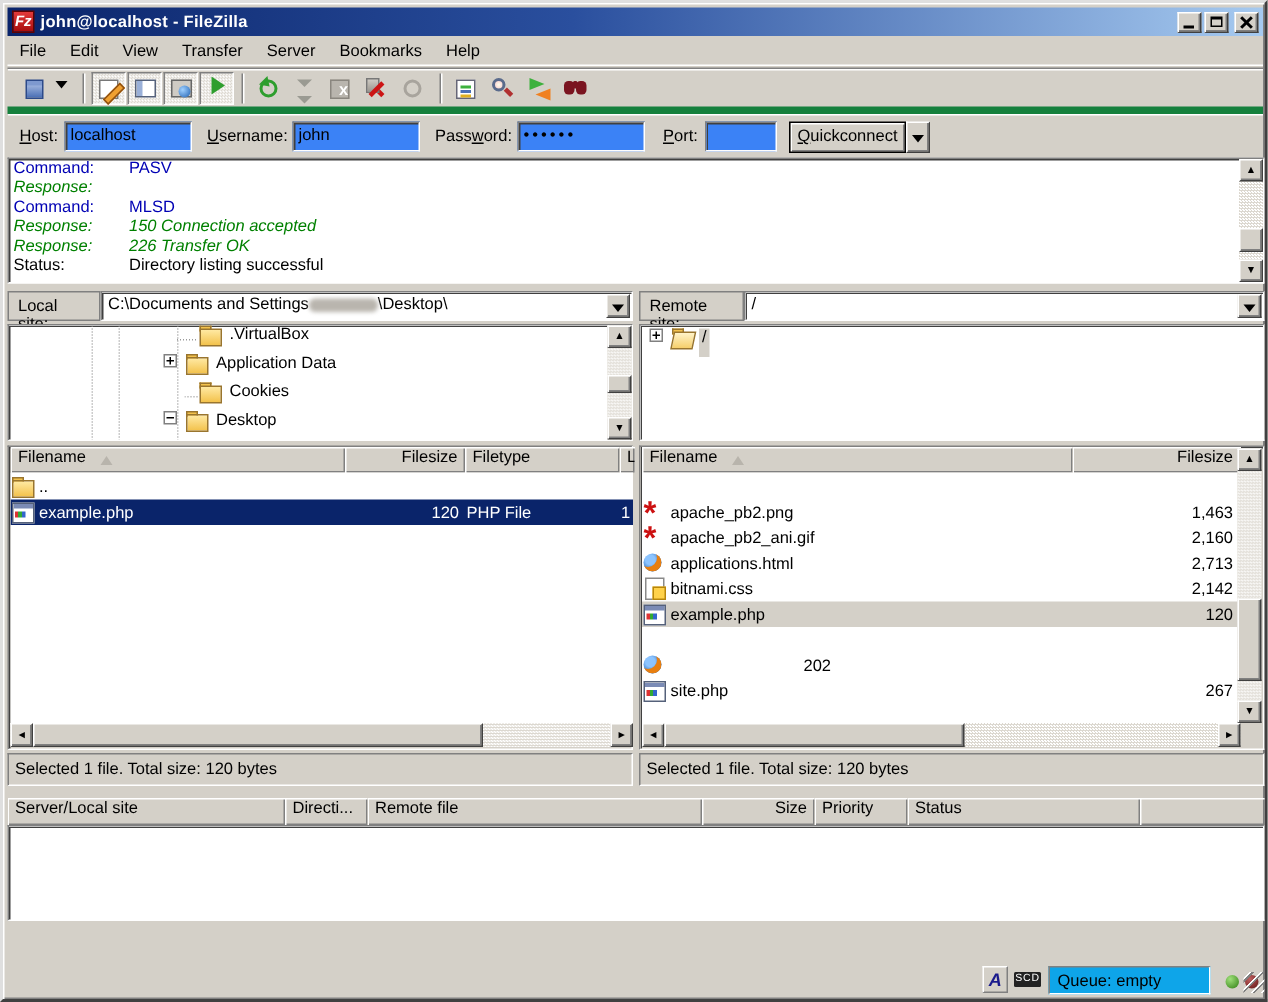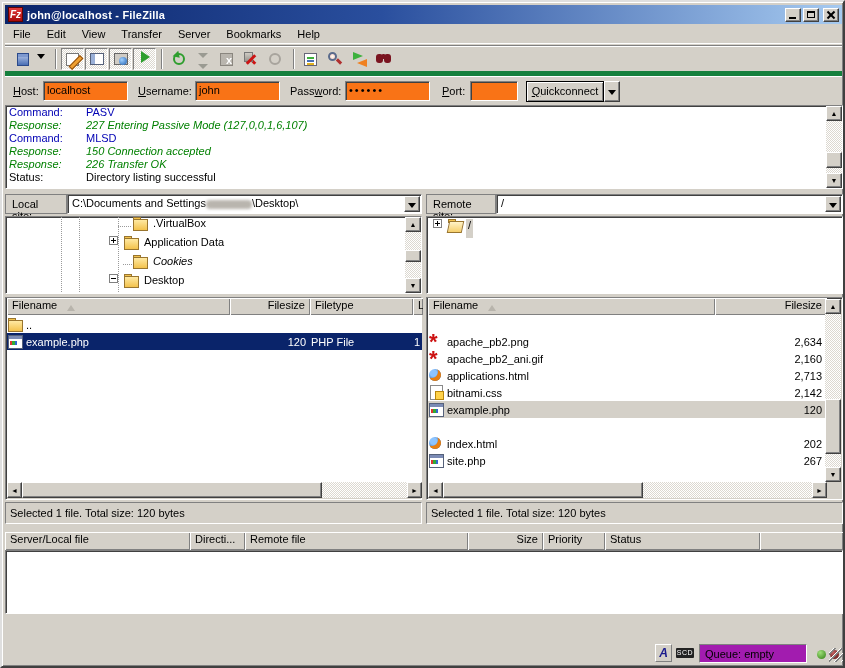--- a/index.html
+++ b/index.html
@@ -4,21 +4,21 @@
 <style>
   * { margin:0; padding:0; box-sizing:border-box; }
   html,body { width:845px; height:668px; background:#808080; }
   body { font-family:"Liberation Sans", sans-serif; font-size:11px; color:#000; }
 
   .win { position:relative; width:845px; height:668px; background:#d4d0c8;
          border:2px solid; border-color:#dfdfdf #404040 #404040 #dfdfdf;
          box-shadow:inset 1px 1px 0 #fff, inset -1px -1px 0 #808080; overflow:hidden; }
   .sunken2 { border:1px solid; border-color:#808080 #fff #fff #808080;
              box-shadow:inset 1px 1px 0 #404040; }
-  .field { background:#f97316; border:1px solid; border-color:#808080 #fff #fff #808080;
+  .field { background:#3b82f6; border:1px solid; border-color:#808080 #fff #fff #808080;
            box-shadow:inset 1px 1px 0 #404040; padding:2px 3px; }
   .checker { background-color:#e9e6e0;
              background-image:conic-gradient(#ffffff 25%, #dcd8d0 0 50%, #ffffff 0 75%, #dcd8d0 0);
              background-size:2px 2px; }
 
   
   .titlebar { position:absolute; left:3px; top:3px; width:837px; height:19px;
               background:linear-gradient(90deg,#0a246a 0%, #2a4f9e 45%, #a6caf0 100%);
               display:flex; align-items:center; padding:0 3px; }
   .app-icon { width:15px; height:15px; background:linear-gradient(#e23b3b,#a80b0b);
@@ -208,21 +208,21 @@
   .tab.active { background:#fff; font-weight:bold; height:22px; border-color:#404040;
                 box-shadow:inset 1px 0 0 #fff; z-index:2; }
 
   
   .statusbar { position:absolute; left:3px; top:640px; width:838px; height:24px; }
   .sb-cellicon { position:absolute; top:2px; width:17px; height:18px; background:#d4d0c8;
                  border:1px solid; border-color:#fff #808080 #808080 #fff; text-align:center; }
   .type-a { font-weight:bold; font-style:italic; color:#1a1a8c; font-size:12px; line-height:16px; }
   .badge { position:absolute; top:6px; width:18px; height:10px; background:#222; color:#fff;
            font-size:7px; line-height:10px; text-align:center; border-radius:1px; letter-spacing:.5px; }
-  .queue-field { position:absolute; top:2px; height:19px; background:#a21caf; padding:3px 5px;
+  .queue-field { position:absolute; top:2px; height:19px; background:#0ea5e9; padding:3px 5px;
                  border:1px solid; border-color:#808080 #fff #fff #808080; }
   .led { position:absolute; top:8px; width:9px; height:9px; border-radius:50%; }
   .led.green { background:radial-gradient(circle at 35% 30%, #9fe07a, #2f7d12); }
   .led.red   { background:radial-gradient(circle at 35% 30%, #c06060, #5d1414); }
   .grip { position:absolute; right:0; top:6px; width:14px; height:14px;
           background:repeating-linear-gradient(135deg, transparent 0 3px, #fff 3px 4px, #808080 4px 5px); }
 </style>
 </head>
 <body>
 
@@ -333,21 +333,20 @@
     <div class="qc-drop" style="left:599px"></div>
   </div>
 
   <div class="log sunken2">
     <div class="log-line" data-kind="command">
         <span class="llabel">Command:</span>
         <span class="ltext">PASV</span>
       </div>
     <div class="log-line" data-kind="response">
         <span class="llabel">Response:</span>
-        <span class="ltext">227 Entering Passive Mode (127,0,0,1,6,107)</span>
       </div>
     <div class="log-line" data-kind="command">
         <span class="llabel">Command:</span>
         <span class="ltext">MLSD</span>
       </div>
     <div class="log-line" data-kind="response">
         <span class="llabel">Response:</span>
         <span class="ltext">150 Connection accepted</span>
       </div>
     <div class="log-line" data-kind="response">
@@ -386,21 +385,21 @@
     <div class="hstub" style="left:117px; top:47px; width:9px"></div>
     <div class="tree-row" style="left:126px; top:0px;">
       <span class="ficon" data-icon="folder"></span>
       <span class="tree-label">.VirtualBox</span>
     </div>
     <div class="tree-row" style="left:103px; top:19px;">
       <span class="expander plus"></span>
       <span class="ficon" data-icon="folder"></span>
       <span class="tree-label">Application Data</span>
     </div>
-    <div class="tree-row" style="left:126px; top:38px;font-style:italic;">
+    <div class="tree-row" style="left:126px; top:38px;">
       <span class="ficon" data-icon="folder"></span>
       <span class="tree-label">Cookies</span>
     </div>
     <div class="tree-row" style="left:103px; top:57px;">
       <span class="expander minus"></span>
       <span class="ficon" data-icon="folder"></span>
       <span class="tree-label">Desktop</span>
     </div>
   </div>
 
@@ -444,21 +443,21 @@
     </div>
   </div>
 
   <div style="position:absolute; left:424px; top:295px; width:417px; height:203px;" class="sunken2">
     <div class="hcell" style="left:1px; width:287px"><span>Filename</span><span class="sortmark"></span></div>
     <div class="hcell r" style="left:288px; width:112px">Filesize</div>
     <div class="list-body" style="left:1px; top:17px; width:399px; height:167px;">
       <div class="frow" style="top:18px">
           <span class="ficon" data-icon="star"></span>
           <span class="cell" style="width:268px">apache_pb2.png</span>
-          <span class="cell num" style="width:112px">2,634</span>
+          <span class="cell num" style="width:112px">1,463</span>
         </div>
       <div class="frow" style="top:35px">
           <span class="ficon" data-icon="star"></span>
           <span class="cell" style="width:268px">apache_pb2_ani.gif</span>
           <span class="cell num" style="width:112px">2,160</span>
         </div>
       <div class="frow" style="top:52px">
           <span class="ficon" data-icon="ff"></span>
           <span class="cell" style="width:268px">applications.html</span>
           <span class="cell num" style="width:112px">2,713</span>
@@ -468,21 +467,20 @@
           <span class="cell" style="width:268px">bitnami.css</span>
           <span class="cell num" style="width:112px">2,142</span>
         </div>
       <div class="frow sel-inactive" style="top:86px">
           <span class="ficon" data-icon="win"></span>
           <span class="cell" style="width:268px">example.php</span>
           <span class="cell num" style="width:112px">120</span>
         </div>
       <div class="frow" style="top:120px">
           <span class="ficon" data-icon="ff"></span>
-          <span class="cell" style="width:268px">index.html</span>
           <span class="cell num" style="width:112px">202</span>
         </div>
       <div class="frow" style="top:137px">
           <span class="ficon" data-icon="win"></span>
           <span class="cell" style="width:268px">site.php</span>
           <span class="cell num" style="width:112px">267</span>
         </div>
     </div>
 
     <div class="sb-vtrack checker" style="right:1px; top:1px; height:183px;">
@@ -495,21 +493,21 @@
       <div class="sb-btn" style="left:0; top:0; width:15px; height:16px; line-height:15px;">◄</div>
       <div class="sb-thumb" style="left:15px; top:0; width:200px; height:16px;"></div>
       <div class="sb-btn" style="right:0; top:0; width:15px; height:16px; line-height:15px;">►</div>
     </div>
   </div>
 
   <div class="statusline" style="left:3px; width:417px">Selected 1 file. Total size: 120 bytes</div>
   <div class="statusline" style="left:424px; width:417px">Selected 1 file. Total size: 120 bytes</div>
 
   <div class="queue-hdr">
-    <div class="hcell" style="left:0; width:185px; height:18px">Server/Local file</div>
+    <div class="hcell" style="left:0; width:185px; height:18px">Server/Local site</div>
     <div class="hcell" style="left:185px; width:55px; height:18px">Directi...</div>
     <div class="hcell" style="left:240px; width:223px; height:18px">Remote file</div>
     <div class="hcell r" style="left:463px; width:75px; height:18px">Size</div>
     <div class="hcell" style="left:538px; width:62px; height:18px">Priority</div>
     <div class="hcell" style="left:600px; width:155px; height:18px">Status</div>
     <div class="hcell" style="left:755px; width:83px; height:18px"></div>
   </div>
   <div class="queue-body sunken2"></div>
 
 

